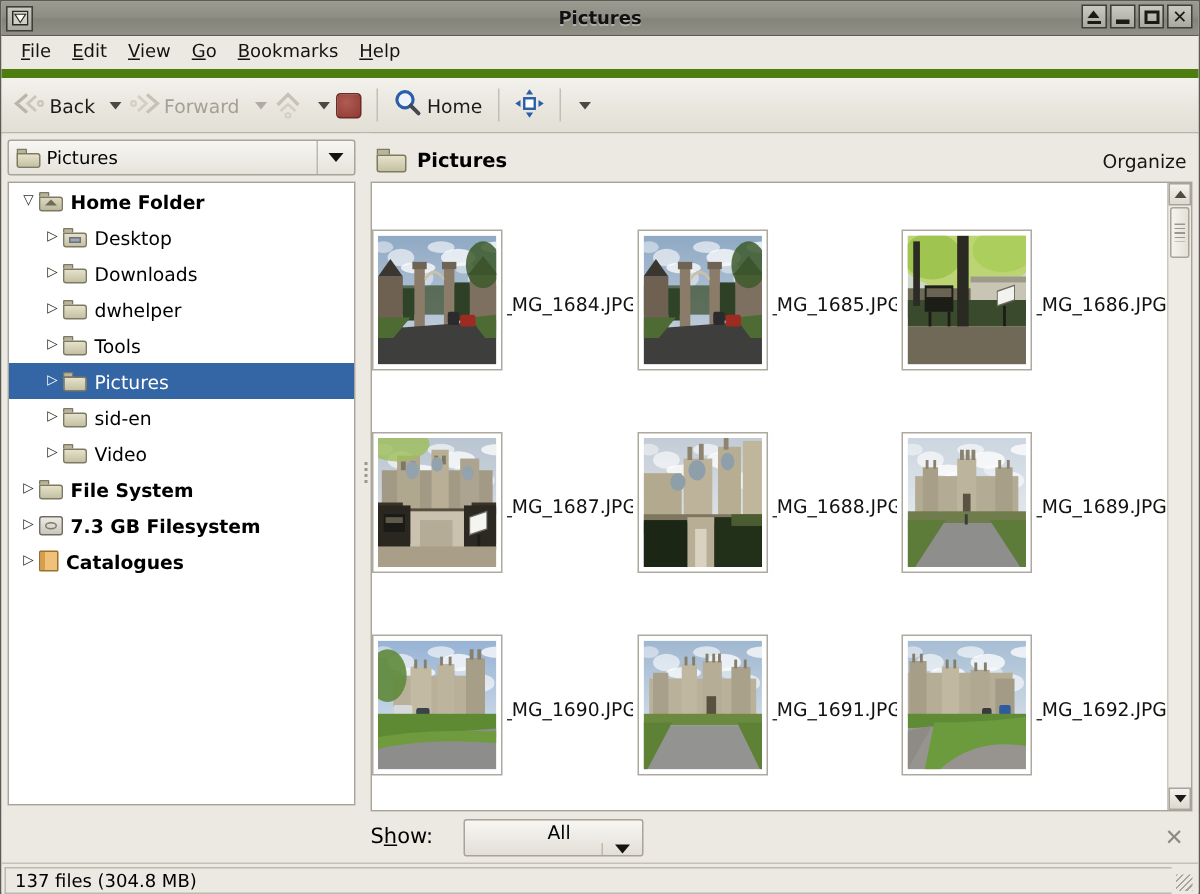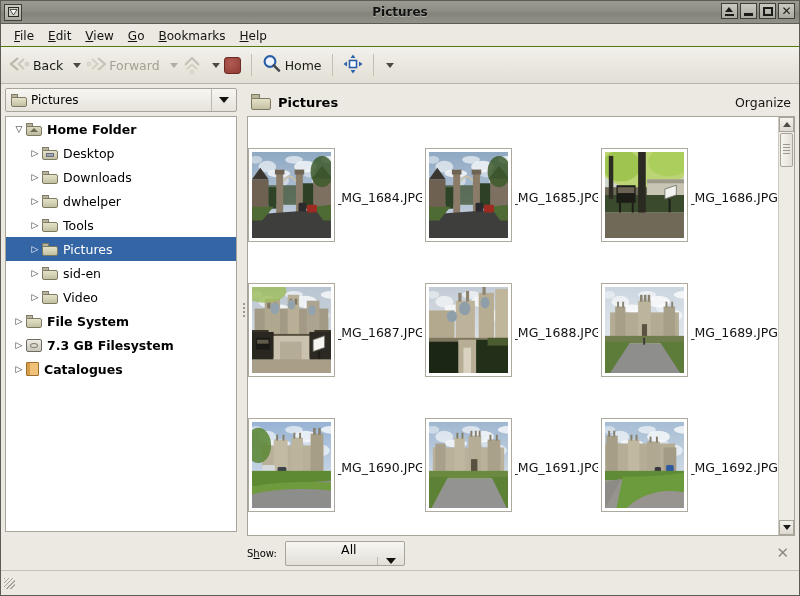--- a/index.html
+++ b/index.html
@@ -51,22 +51,22 @@
     border-left:4.5px solid transparent;border-right:4.5px solid transparent;
     border-bottom:5px solid #1a1a16;}
   .g-shade:after{content:"";position:absolute;left:0;bottom:0;width:9px;height:2px;background:#1a1a16;}
   .g-min{width:9px;height:9px;position:relative;}
   .g-min:after{content:"";position:absolute;left:0;bottom:0;width:9px;height:3px;background:#1a1a16;}
   .g-max{width:10px;height:9px;box-sizing:border-box;border:2px solid #1a1a16;}
   .g-close{font-size:12px;font-weight:bold;line-height:9px;}
   
   #menubar{
     height:22px;background:#ece9e2;
-    border-bottom:1px solid #4d7c0f;
-    display:flex;align-items:flex-end;padding-left:6px;
+    border-bottom:6px solid #4d7c0f;
+    display:flex;align-items:flex-start;padding-left:6px;
   }
   .menu-item{
     padding:3px 7px;font-size:12px;color:#15130f;cursor:default;
   }
   .menu-item u{text-decoration:underline;}
   
   #toolbar{
     height:36px;
     background:linear-gradient(to bottom,#f3f1ec 0%,#e8e5dd 60%,#e2dfd6 100%);
     border-bottom:1px solid #b9b5aa;
@@ -199,21 +199,21 @@
     display:flex;align-items:center;justify-content:center;
   }
   .sb-thumb .lines{width:7px;height:12px;background:
     repeating-linear-gradient(to bottom,#9b978d 0 1px,transparent 1px 3px);}
   .sb-track{flex:1;}
   
   #showbar{
     height:34px;display:flex;align-items:center;
     padding:0 6px 0 246px;background:#ece9e2;
   }
-  #showbar .sh-label{font-size:10px;margin-right:8px;}
+  #showbar .sh-label{font-size:14px;margin-right:20px;}
   #show-combo{
     width:120px;height:25px;box-sizing:border-box;
     border:1px solid #a8a49a;border-radius:2px;
     background:linear-gradient(to bottom,#f7f6f2,#e2dfd7);
     display:flex;align-items:center;padding-left:8px;font-size:12.5px;flex-direction:column;
   }
   #show-combo .sc-arrowbox{
     margin-left:auto;width:26px;height:100%;
     border-left:1px solid #bdb9af;display:flex;align-items:center;justify-content:center;
   }
@@ -846,16 +846,17 @@
     <div id="show-combo">
       <span>All</span>
       <span class="sc-arrowbox">
           <i class="dn-tri"></i>
         </span>
     </div>
     <span id="close-x">✕</span>
   </div>
 
   <div id="statusbar">
+    <div id="status-field">137 files (304.8 MB)</div>
     <div id="resize-grip"></div>
   </div>
 
 </div>
 
 </body></html>

